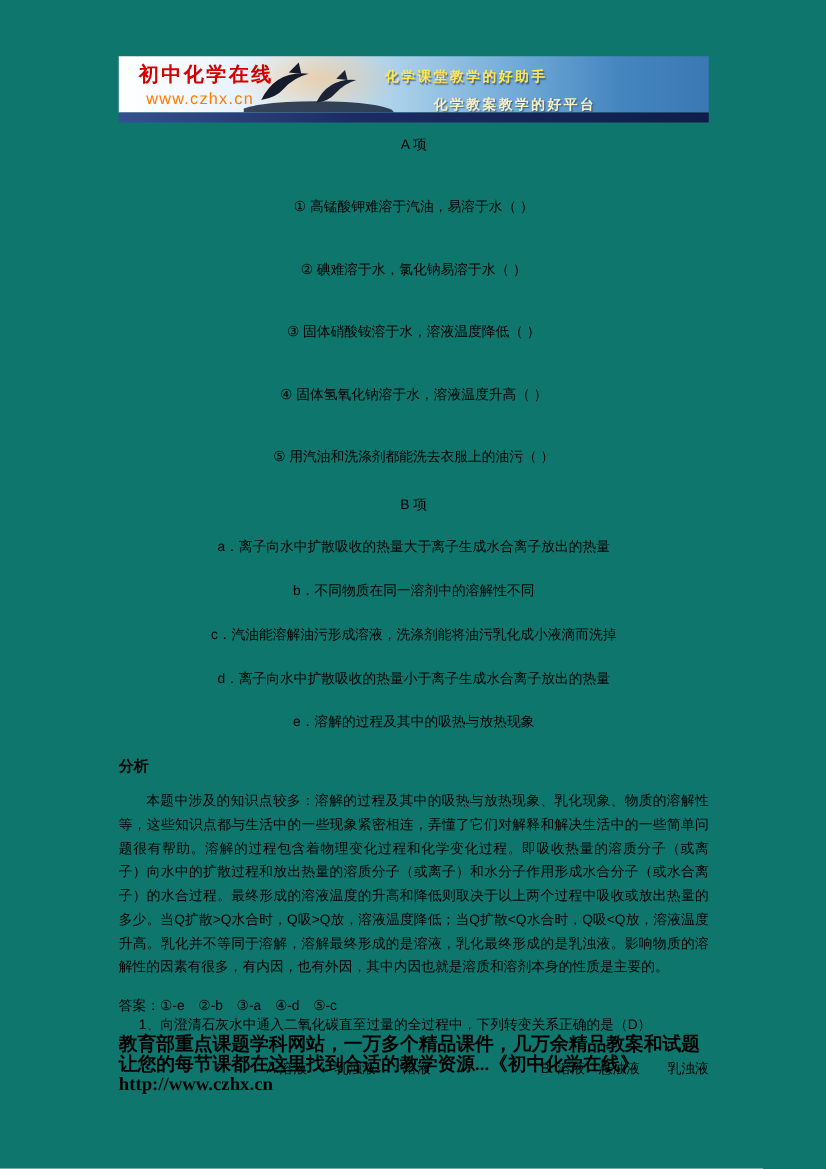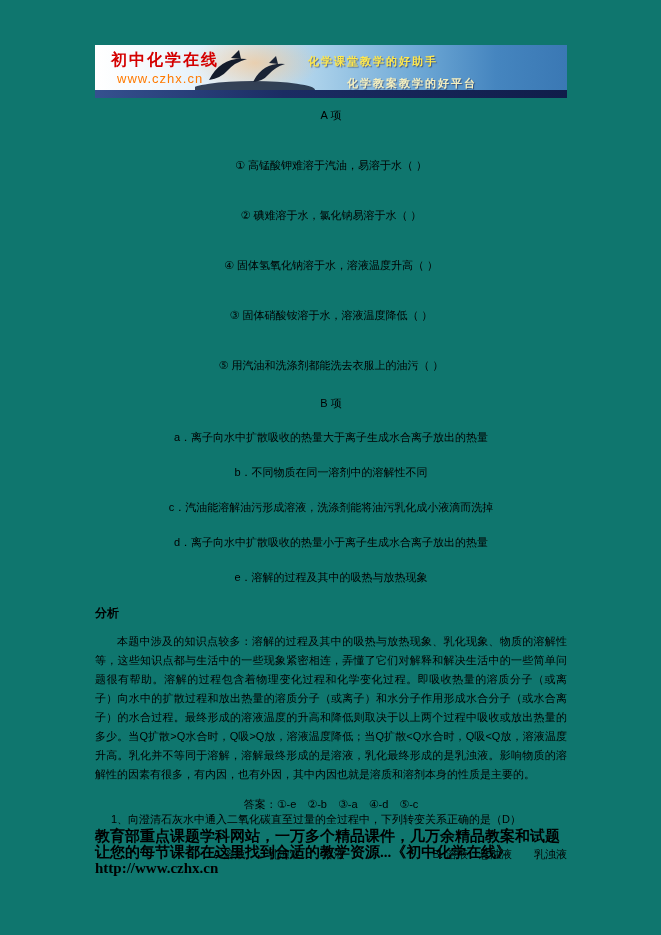--- a/index.html
+++ b/index.html
@@ -42,21 +42,21 @@
   }
 
   
   .doc { position:absolute; left:95px; top:100px; width:472px; font-size:11px; }
   .sec-header { text-align:center; margin:8px 0 24px 0; }
   .a-item { text-align:center; margin-bottom:23px;margin-top:35px; }
   .b-header { text-align:center; margin:4px 0 19px 0; }
   .b-item { text-align:center; margin-bottom:20px; }
   .analysis-header { text-align:left; font-weight:bold; font-size:12px; margin:14px 0 10px 0; }
   .analysis-text { text-align:justify; text-indent:2em; line-height:19px; }
-  .answer-line { text-align:center; margin-top:13px; }
+  .answer-line { margin-top:13px; }
   .feedback-title { text-align:center; font-weight:bold; font-size:15px; letter-spacing:1px; margin-top:21px; }
   .question { padding-left:16px; }
   .options { margin-top:20px; padding-left:36px;text-align:right; }
 
   
   .footer {
     position:absolute; left:95px; top:828px; width:472px;
     font-family:Liberation Serif, serif;
     font-size:15px; font-weight:bold; line-height:16px;
   }
@@ -83,22 +83,22 @@
     <div class="slogan2">化学教案教学的好平台</div>
     <div class="banner-strip"></div>
   </div>
 
   <div class="doc">
 
     <div class="sec-header">A 项</div>
 
     <div class="a-item">① 高锰酸钾难溶于汽油，易溶于水（  ）</div>
     <div class="a-item">② 碘难溶于水，氯化钠易溶于水（  ）</div>
+    <div class="a-item">③ 固体硝酸铵溶于水，溶液温度降低（  ）</div>
     <div class="a-item">④ 固体氢氧化钠溶于水，溶液温度升高（  ）</div>
-    <div class="a-item">③ 固体硝酸铵溶于水，溶液温度降低（  ）</div>
     <div class="a-item">⑤ 用汽油和洗涤剂都能洗去衣服上的油污（  ）</div>
 
     <div class="b-header">B 项</div>
 
     <div class="b-item">a．离子向水中扩散吸收的热量大于离子生成水合离子放出的热量</div>
     <div class="b-item">b．不同物质在同一溶剂中的溶解性不同</div>
     <div class="b-item">c．汽油能溶解油污形成溶液，洗涤剂能将油污乳化成小液滴而洗掉</div>
     <div class="b-item">d．离子向水中扩散吸收的热量小于离子生成水合离子放出的热量</div>
     <div class="b-item">e．溶解的过程及其中的吸热与放热现象</div>
 

